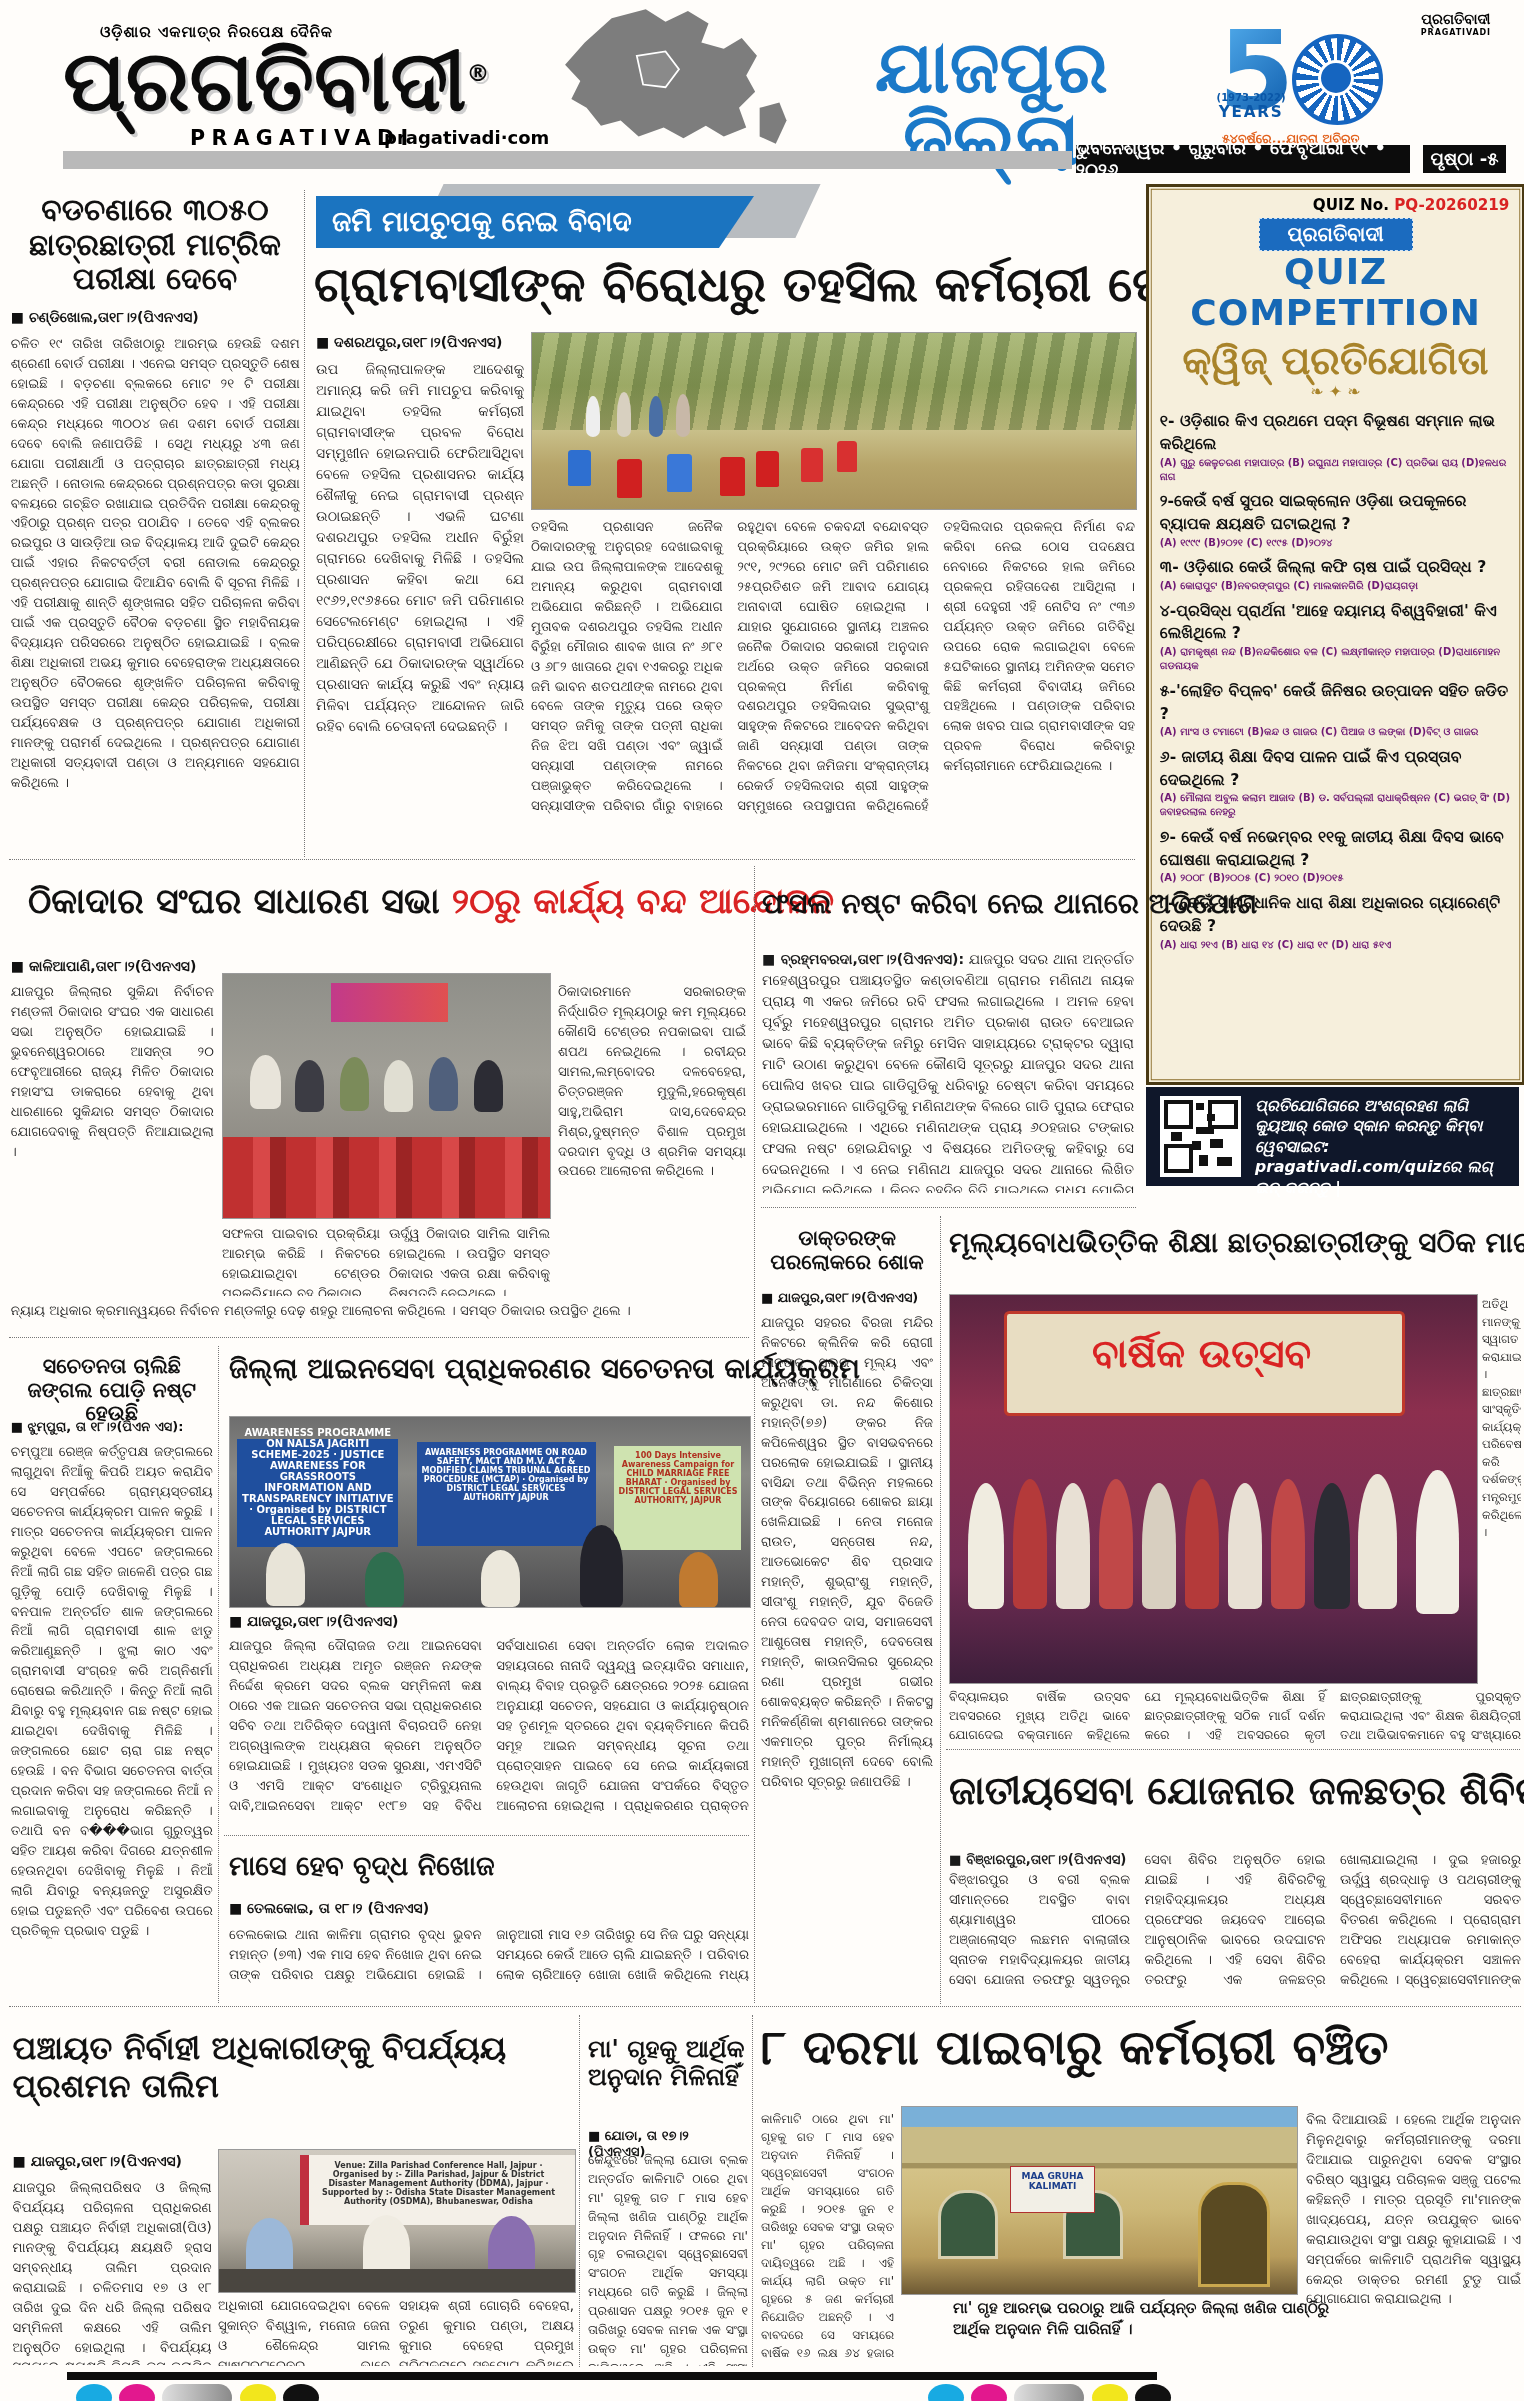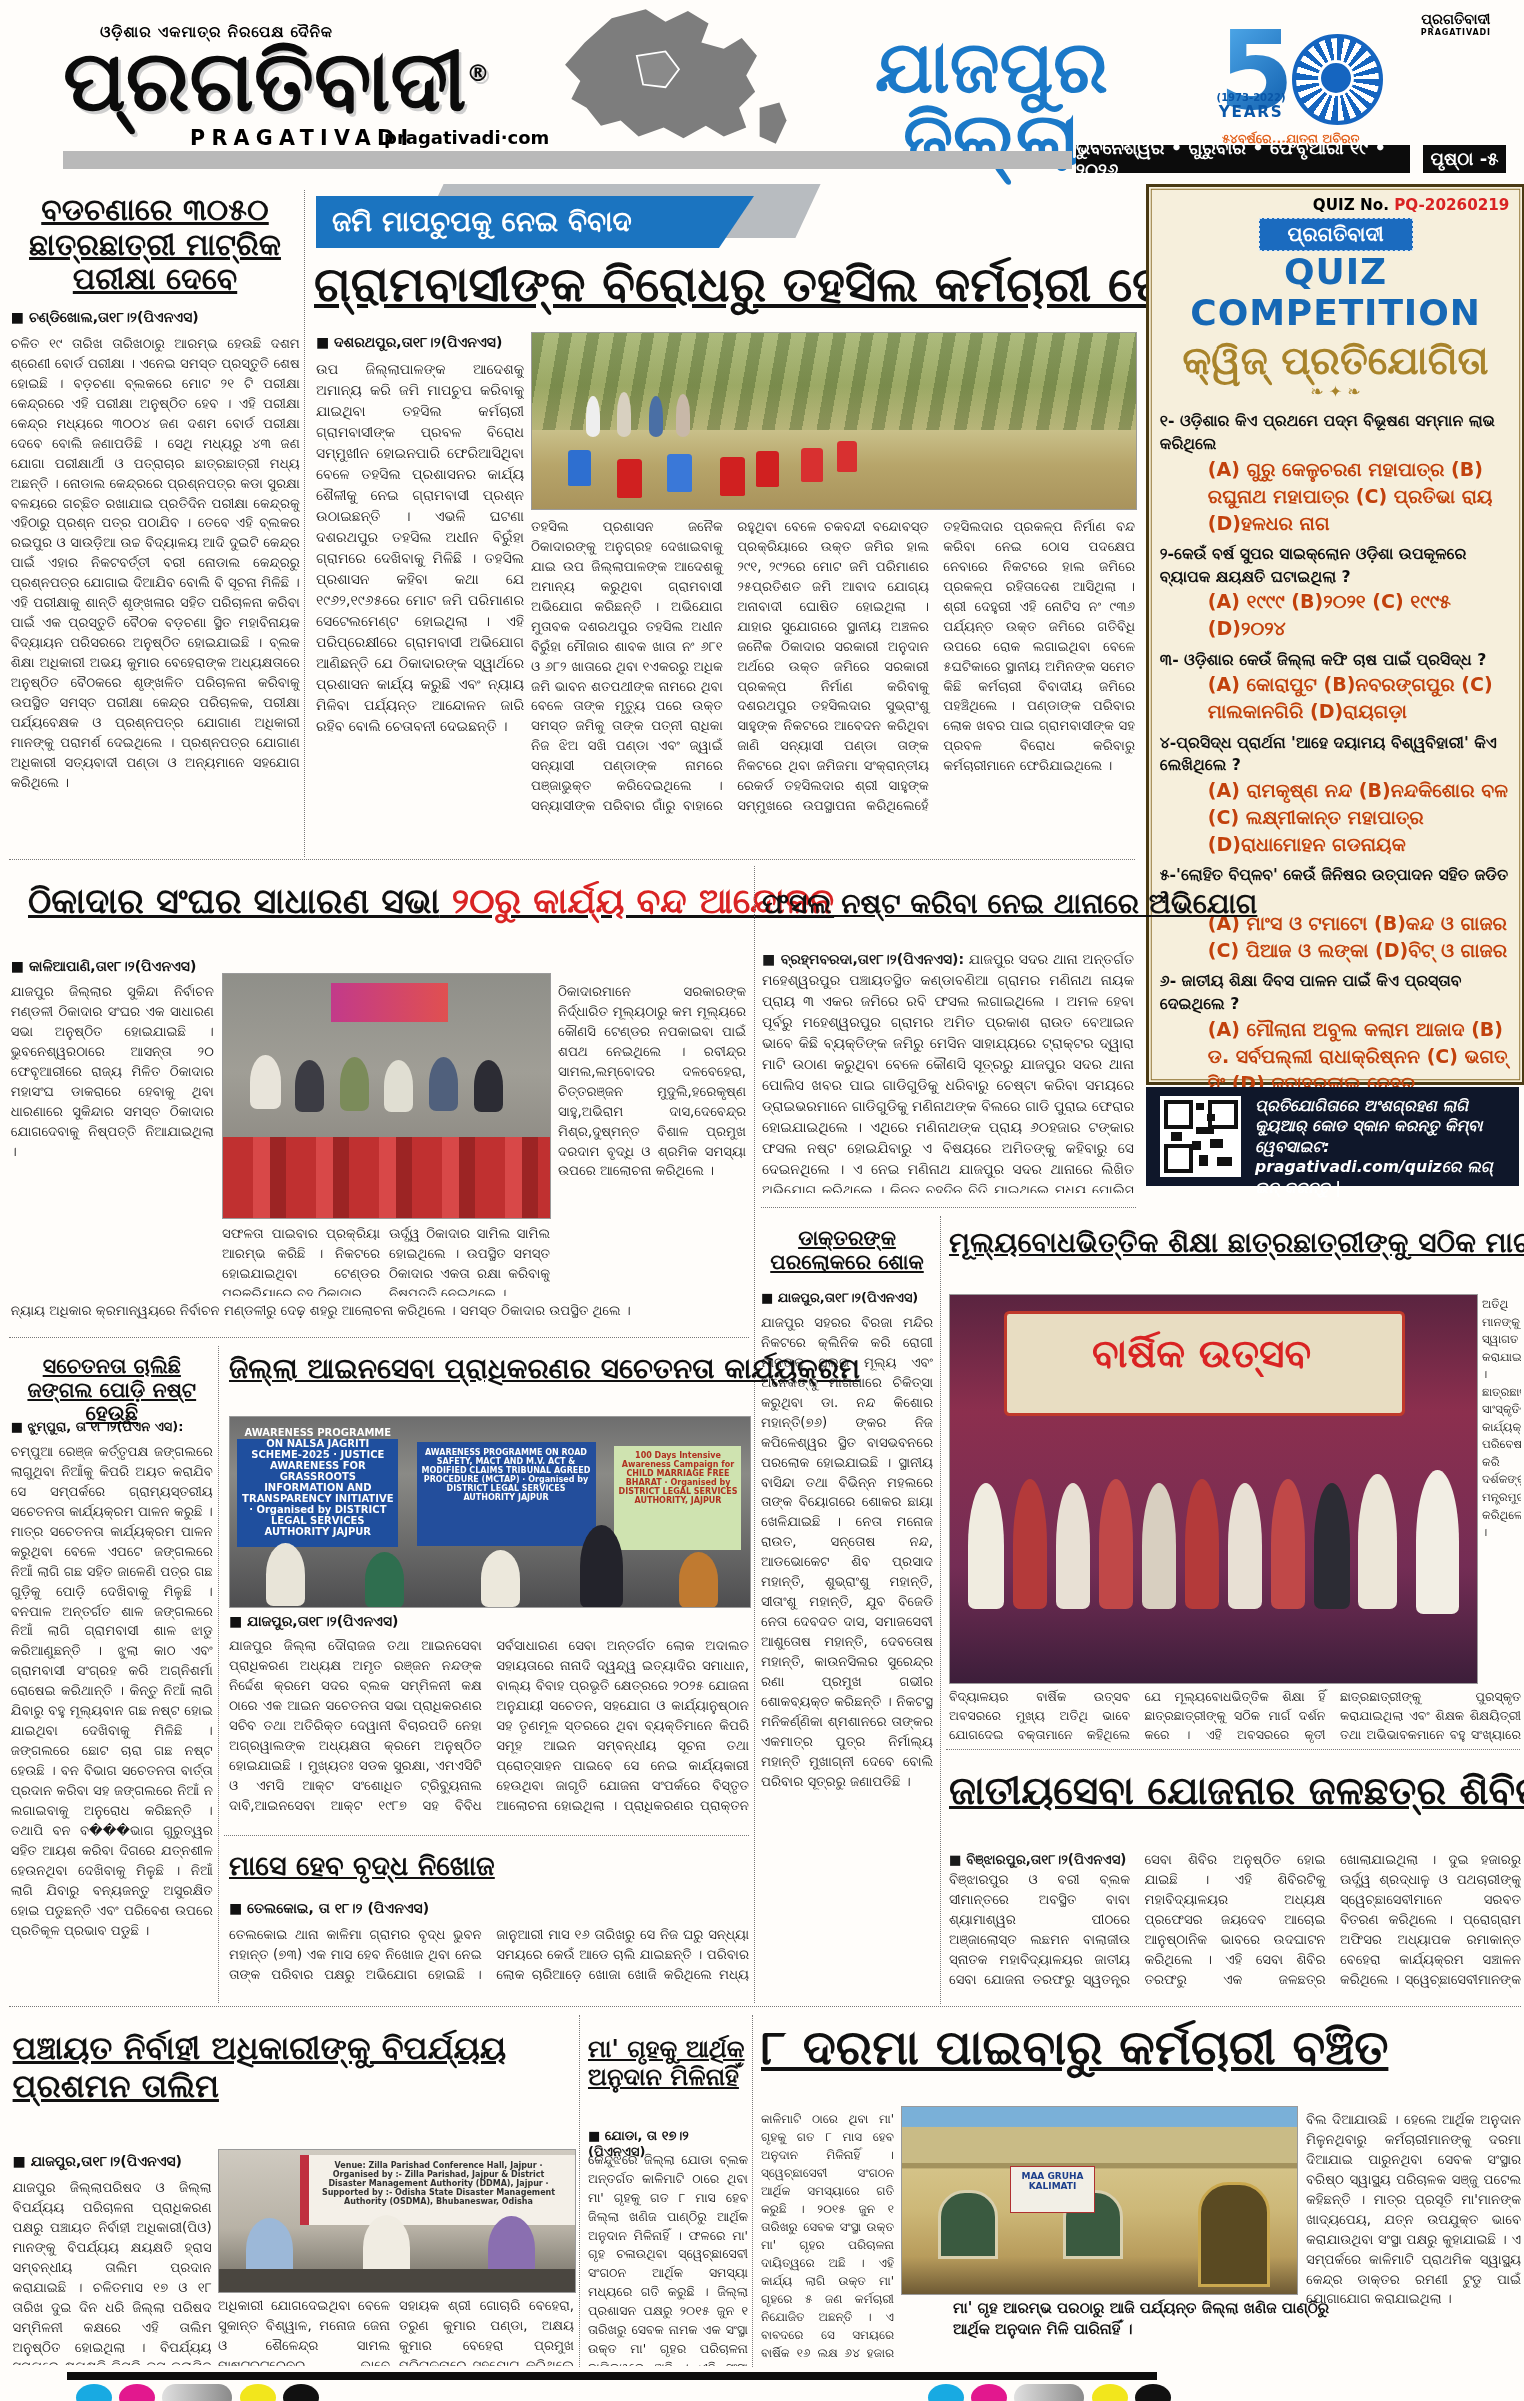--- a/index.html
+++ b/index.html
@@ -1,35 +1,35 @@
 <!DOCTYPE html>
 <html style="font-size:14.4px"><head>
 <meta charset="utf-8">
 <style>
   html,body{margin:0;padding:0;background:#e8e8e8;font-family:"DejaVu Sans","Liberation Sans",sans-serif;}
   #page{position:relative;width:1525px;height:2401px;background:#fffdfa;margin:0 auto;overflow:hidden;}
   .abs{position:absolute;}
-  .hl{font-weight:800;color:#111;line-height:1.15;letter-spacing:0;text-decoration:underline;}
+  .hl{font-weight:800;color:#111;line-height:1.15;letter-spacing:0;}
   .byline{font-weight:700;font-size:14px;color:#111;}
   .bt{font-size:13.3px;line-height:1.5;text-align:justify;color:#1a1a1a;overflow:hidden;}
   .cols2{column-count:2;column-gap:14.4px;}
   .cols3{column-count:3;column-gap:14.4px;}
   .dotv{border-left:1.8px dotted #777;}
   .doth{border-top:1.8px dotted #777;}
   .photo{overflow:hidden;border:0.9px solid #9a9a9a;}
   .center{text-align:center;}
   
   .mast-logo{font-size:84px;font-weight:900;color:#0b0b0b;line-height:1;text-shadow:2.7px 2.7px 0 #cfcfcf;}
   .edition{font-size:72px;font-weight:900;color:#1b79c8;line-height:1;}
   .graybar{background:#b9b9b9;}
   .datebar{background:#0c0c0c;color:#fff;font-weight:700;font-size:18px;display:flex;align-items:center;justify-content:center;}
   
   .quizbox{background:#f6efdc;border:3.6px solid #4a3a14;box-shadow:inset 0 0 0 1.8px #f6efdc, inset 0 0 0 2.7px #8a6d2a;}
   .quizq{font-weight:700;font-size:15.7px;line-height:1.45;color:#0e0e0e;margin:6.3px 0 0 0;}
-  .quizopts{font-weight:600;font-size:19px;line-height:1.42;color:#c2410c;margin-left:48px;}
+  .quizopts{font-weight:600;font-size:10px;line-height:1.42;color:#701a75;}
   .ribbon{background:#1b6bbf;color:#fff;font-weight:800;font-size:20px;text-align:center;border:1.8px dashed #cfe3f7;}
   .qrpanel{background:#0f172a;color:#fff;}
   .qr{background:#fff;position:relative;}
   .qr .px{position:absolute;background:#111;}
   .kicker{background:#1b74c0;color:#fff;font-weight:800;font-size:28px;display:flex;align-items:center;padding-left:16px;clip-path:polygon(0 0,100% 0,92% 100%,0 100%);}
   .caption{font-weight:700;font-size:15px;line-height:1.4;color:#111;}
   .banner{position:absolute;color:#fff;font-weight:700;text-align:center;overflow:hidden;}
   .sil{position:absolute;background:#2c2c34;border-radius:50% 50% 7.2px 7.2px;}
   .chair{position:absolute;border-radius:3.6px 3.6px 1.8px 1.8px;}
   .regdot{width:36px;height:27px;border-radius:50%;display:inline-block;margin-right:7.2px;}

